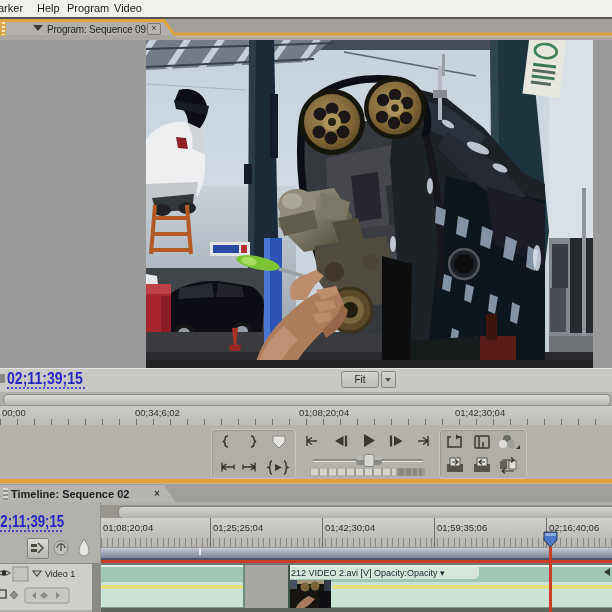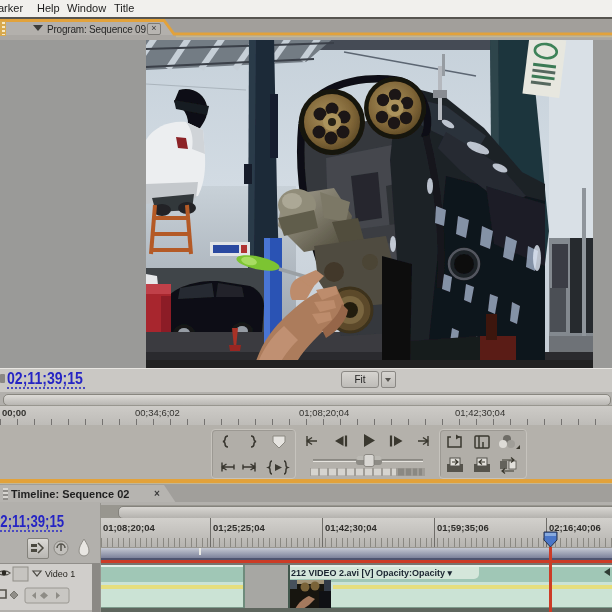--- a/index.html
+++ b/index.html
@@ -9,22 +9,22 @@
   .tc{color:#2524c4;font-weight:bold;letter-spacing:0px;}
 </style>
 </head>
 <body>
 
 <div class="abs" style="left:0;top:0;width:612px;height:17px;background:#f1f0ed;"></div>
 <div class="abs" style="left:0;top:17px;width:612px;height:1.5px;background:#56544f;"></div>
 <div class="abs" style="left:0;top:2px;height:13px;font-size:11px;color:#1c1c1c;">
   <span class="abs" style="left:-2px;">arker</span>
   <span class="abs" style="left:37px;">Help</span>
-  <span class="abs" style="left:67px;">Window</span>
-  <span class="abs" style="left:114px;">Title</span>
+  <span class="abs" style="left:67px;">Program</span>
+  <span class="abs" style="left:114px;">Video</span>
 </div>
 
 <div class="abs" style="left:0;top:18.5px;width:612px;height:21.5px;background:#a29f9b;"></div>
 
 <svg class="abs" style="left:0;top:18.5px;" width="612" height="22" viewBox="0 0 612 22">
   <polygon points="0,2.5 164,2.5 175,15.5 175,21.5 0,21.5" fill="#b3b0ac"></polygon>
   <rect x="0" y="16" width="612" height="6" fill="#aaa7a3"></rect>
   <path d="M0,1.5 L164,1.5 L174,15 L612,15" stroke="#e2a23b" stroke-width="2.8" fill="none"></path>
   <path d="M176,17.5 L612,17.5" stroke="#c3b795" stroke-width="1.6" fill="none"></path>
 </svg>
@@ -286,21 +286,21 @@
 <div class="abs" style="left:341px;top:371px;width:36px;height:15px;background:linear-gradient(#d6d4d0,#bebcb8);border:1px solid #8a8884;border-radius:3px;font-size:10px;color:#222;text-align:center;line-height:15px;">Fit</div>
 <div class="abs" style="left:381px;top:371px;width:13px;height:15px;background:linear-gradient(#d6d4d0,#bebcb8);border:1px solid #8a8884;border-radius:2px;">
   <div class="abs" style="left:3px;top:6px;width:0;height:0;border-left:3.5px solid transparent;border-right:3.5px solid transparent;border-top:4px solid #55534f;"></div>
 </div>
 
 <div class="abs" style="left:0;top:392px;width:612px;height:13px;background:#b2b0ac;"></div>
 <div class="abs" style="left:3px;top:394px;width:606px;height:10px;background:linear-gradient(#dddbd7,#b8b6b2);border:1px solid #88867f;border-radius:5px;"></div>
 
 <div class="abs" style="left:0;top:405px;width:612px;height:20px;background:linear-gradient(#cdcbc7,#bdbbb7);border-top:1px solid #98968f;"></div>
 <div class="abs" style="left:0;top:407px;height:11px;font-size:9.5px;color:#33322f;">
-  <span class="abs" style="left:2px;font-weight:bold;">00;00</span>
+  <span class="abs" style="left:2px;">00;00</span>
   <span class="abs" style="left:135px;">00;34;6;02</span>
   <span class="abs" style="left:299px;">01;08;20;04</span>
   <span class="abs" style="left:455px;">01;42;30;04</span>
 </div>
 <div class="abs" style="left:0;top:419px;width:612px;height:6px;background:repeating-linear-gradient(90deg,#757371 0 1px,transparent 1px 17px);"></div>
 
 <div class="abs" style="left:0;top:425px;width:612px;height:54px;background:#b4b1ab;"></div>
 <div id="grp1" class="abs" style="left:211px;top:429px;width:83px;height:48px;background:#b1aea8;border:1px solid #c6c3bd;border-radius:4px;box-shadow:inset 1px 1px 0 #9c9993;"></div>
 <div id="grp3" class="abs" style="left:439px;top:429px;width:86px;height:48px;background:#b1aea8;border:1px solid #c6c3bd;border-radius:4px;box-shadow:inset 1px 1px 0 #9c9993;"></div>
 
@@ -436,21 +436,21 @@
   <path d="M-3,24 L6,24 L6,32 L-3,32" fill="none" stroke="#55534c" stroke-width="1.6"></path>
   <path d="M14,25 L18,29 L14,33 L10,29 Z" fill="#908e88" stroke="#6a6862" stroke-width="0.8"></path>
   <rect x="25" y="22" width="44" height="15" rx="2" fill="#c9c7c3" stroke="#9a9892" stroke-width="1"></rect>
   <path d="M36,26 L32,29.5 L36,33 Z" fill="#8e8c86"></path>
   <path d="M44,26 L48,29.5 L44,33 L40,29.5 Z" fill="#8e8c86"></path>
   <path d="M56,26 L60,29.5 L56,33 Z" fill="#8e8c86"></path>
 </svg>
 
 <div class="abs" style="left:100px;top:503px;width:1px;height:109px;background:#96948e;"></div>
 
-<div class="abs" style="left:101px;top:502px;width:511px;height:110px;background:#b2b0ac;overflow:hidden;font-weight:bold;">
+<div class="abs" style="left:101px;top:502px;width:511px;height:110px;background:#b2b0ac;overflow:hidden;">
 
   <div class="abs" style="left:0;top:3px;width:511px;height:13px;background:#98968f;"></div>
   <div class="abs" style="left:17px;top:4px;width:494px;height:11px;background:linear-gradient(#d8d6d2,#b4b2ae);border:1px solid #84827c;border-radius:5px 0 0 5px;"></div>
 
   <div class="abs" style="left:0;top:16px;width:511px;height:29px;background:linear-gradient(#d2d0cc,#b6b4b0);"></div>
   <div class="abs" style="left:0;top:20px;height:12px;font-size:9.5px;color:#2e2d2a;white-space:nowrap;">
     <span class="abs" style="left:2px;">01;08;20;04</span>
     <span class="abs" style="left:112px;">01;25;25;04</span>
     <span class="abs" style="left:224px;">01;42;30;04</span>
     <span class="abs" style="left:336px;">01;59;35;06</span>

